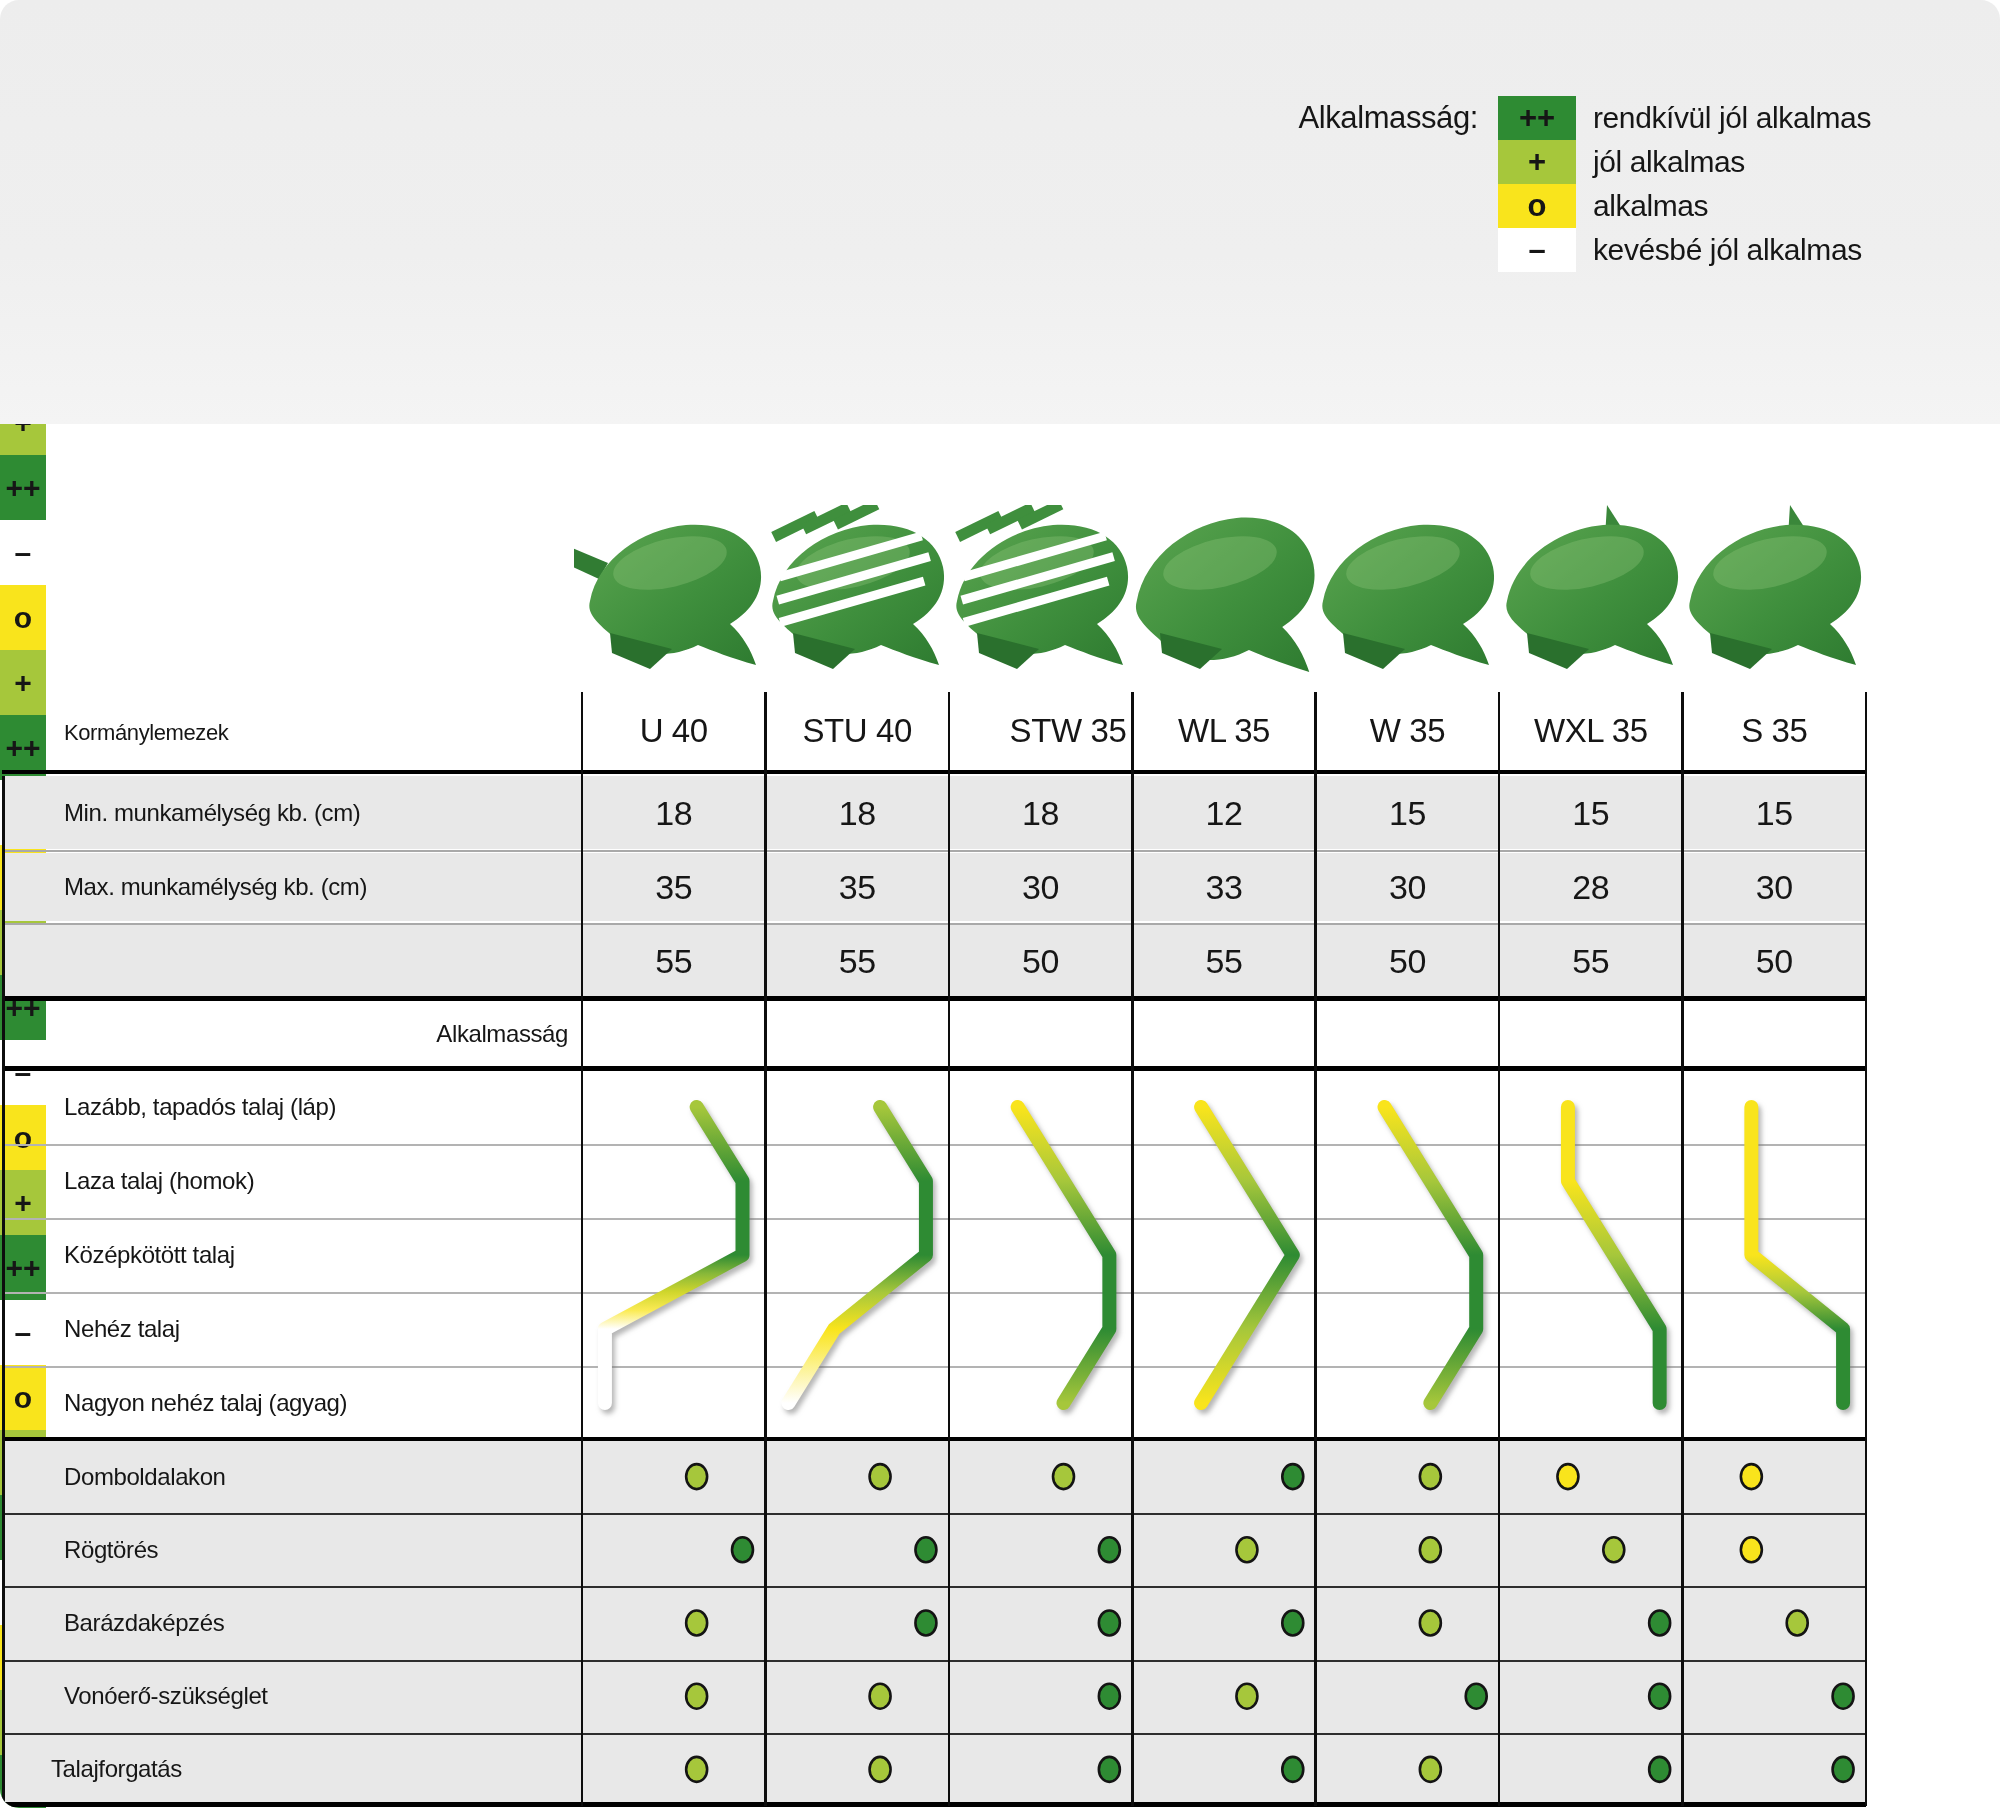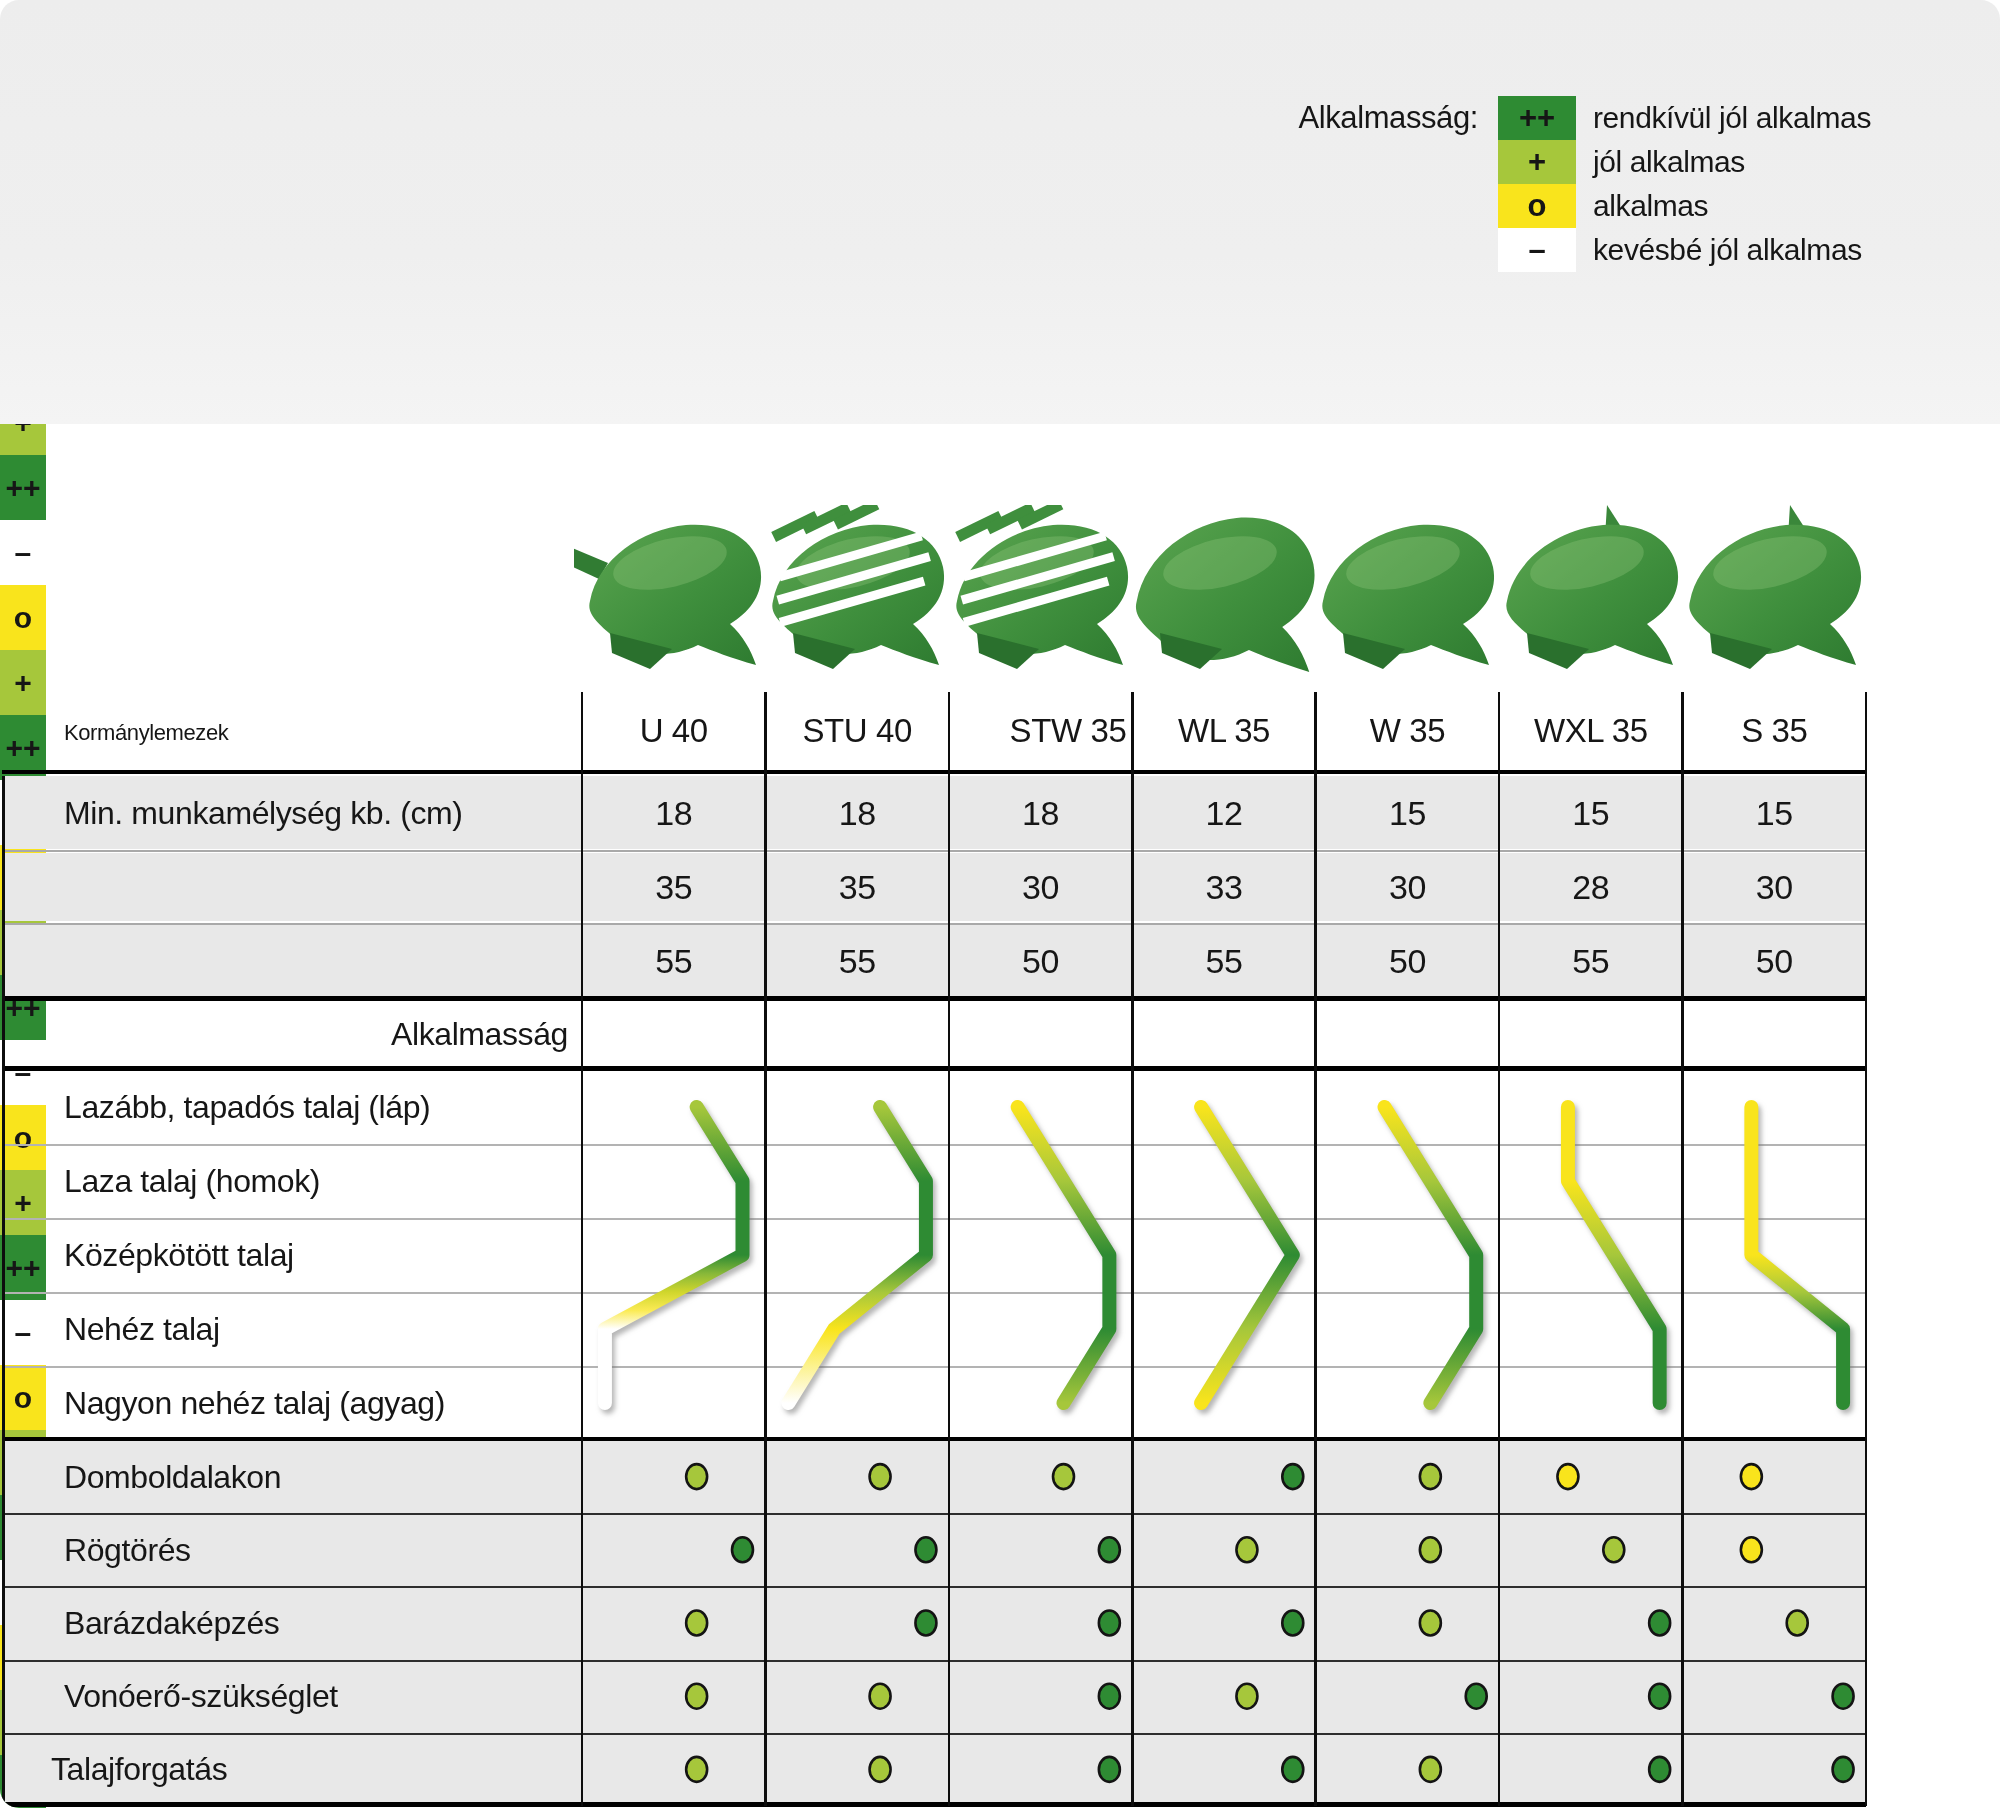--- a/index.html
+++ b/index.html
@@ -2,21 +2,21 @@
 <html><head>
 <meta charset="utf-8">
 <style>
   html,body{margin:0;padding:0;background:#fff;}
   #canvas{position:relative;width:2000px;height:1808px;background:#ffffff;overflow:hidden;
           font-family:"Liberation Sans",sans-serif;color:#161616;border-radius:19px;}
   #top-band{position:absolute;left:0;top:0;width:2000px;height:424px;
             background:linear-gradient(180deg,#ededed 0%,#efefef 60%,#f4f4f4 100%);}
   .abs{position:absolute;}
   .txt{position:absolute;white-space:nowrap;letter-spacing:-0.4px;}
-  .rowlabel{font-size:32px;}
+  .rowlabel{font-size:24px;}
   .colhead{font-size:33px;}
   .specval{font-size:34px;}
   .center{transform:translate(-50%,-50%);}
   .vcenter{transform:translate(0,-50%);}
   .rightal{transform:translate(-100%,-50%);}
   .hline{position:absolute;}
   .vline{position:absolute;}
   .scale-glyph{font-weight:700;font-size:30px;}
   .legend-sym{font-weight:700;font-size:31px;}
   .legend-text{font-size:30px;}
@@ -278,20 +278,21 @@
       <div class="txt colhead center" style="left:1590.8571428571427px;top:731px;">WXL 35</div>
       <div class="txt colhead center" style="left:1774.2857142857142px;top:731px;">S 35</div>
       <div class="txt rowlabel vcenter" style="left:64px;top:812.5px;">Min. munkamélység kb. (cm)</div>
       <div class="txt specval center" style="left:673.7142857142857px;top:812.5px;">18</div>
       <div class="txt specval center" style="left:857.1428571428571px;top:812.5px;">18</div>
       <div class="txt specval center" style="left:1040.5714285714284px;top:812.5px;">18</div>
       <div class="txt specval center" style="left:1224px;top:812.5px;">12</div>
       <div class="txt specval center" style="left:1407.4285714285713px;top:812.5px;">15</div>
       <div class="txt specval center" style="left:1590.8571428571427px;top:812.5px;">15</div>
       <div class="txt specval center" style="left:1774.2857142857142px;top:812.5px;">15</div>
+      <div class="txt rowlabel vcenter" style="left:64px;top:887px;">Max. munkamélység kb. (cm)</div>
       <div class="txt specval center" style="left:673.7142857142857px;top:887px;">35</div>
       <div class="txt specval center" style="left:857.1428571428571px;top:887px;">35</div>
       <div class="txt specval center" style="left:1040.5714285714284px;top:887px;">30</div>
       <div class="txt specval center" style="left:1224px;top:887px;">33</div>
       <div class="txt specval center" style="left:1407.4285714285713px;top:887px;">30</div>
       <div class="txt specval center" style="left:1590.8571428571427px;top:887px;">28</div>
       <div class="txt specval center" style="left:1774.2857142857142px;top:887px;">30</div>
       <div class="txt specval center" style="left:673.7142857142857px;top:960.5px;">55</div>
       <div class="txt specval center" style="left:857.1428571428571px;top:960.5px;">55</div>
       <div class="txt specval center" style="left:1040.5714285714284px;top:960.5px;">50</div>

